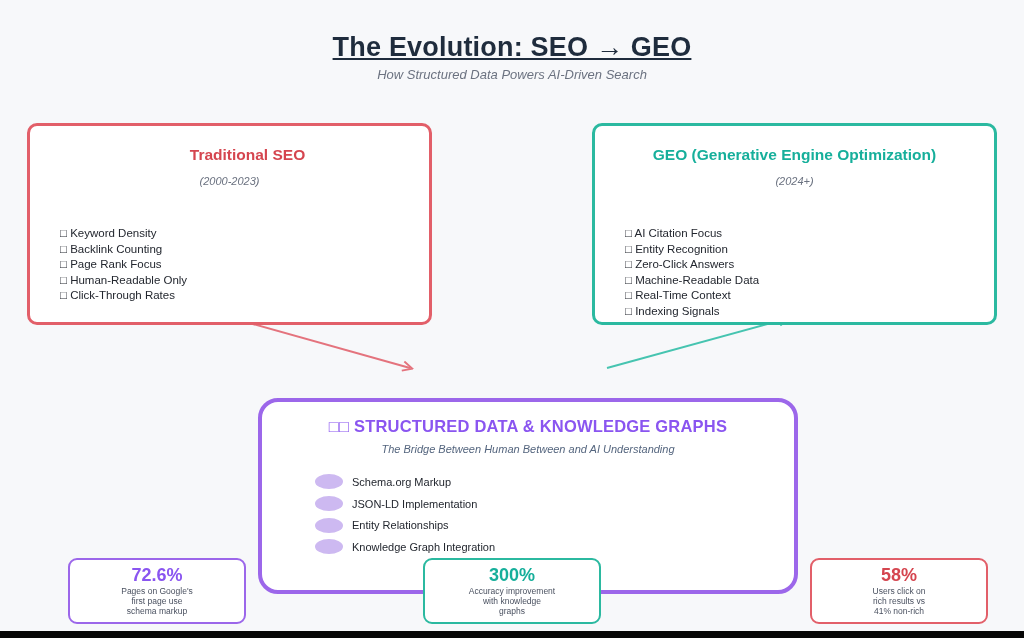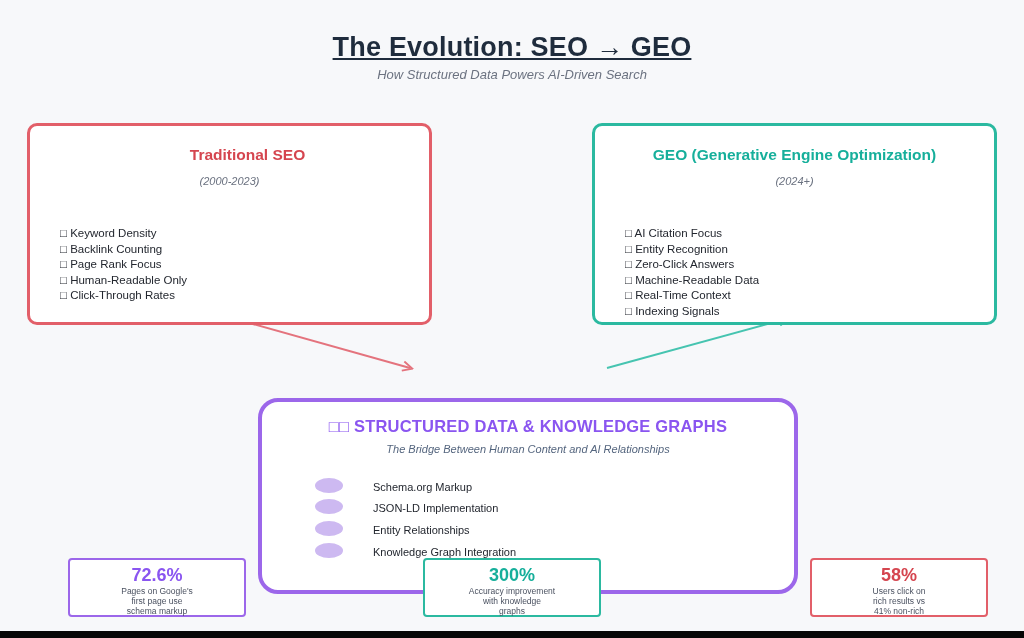--- a/index.html
+++ b/index.html
@@ -95,43 +95,42 @@
     font-style: italic;
     color: #54657e;
   }
   .bridge-list {
     position: absolute;
     top: 69px; left: 53px; right: 20px;
     list-style: none;
   }
   .bridge-list li {
     display: flex;
-    align-items: flex-end;
+    align-items: center;
     height: 21.7px;
-    gap: 21px;
   }
   .pill {
     display: inline-block;
     width: 28px; height: 15px;
     background: #cdb9f1;
     border-radius: 50%;
     margin-right: 9px;
     flex: 0 0 auto;
   }
   .bridge-label {
     font-size: 11px;
     color: #23272f;
     white-space: nowrap;
   }
   .stat {
     position: absolute;
     top: 558px;
-    width: 178px; height: 59px;
+    width: 178px; height: 66px;
     background: #ffffff;
-    border-radius: 4px;
+    border-radius: 9px;
     text-align: center;
   }
   .stat-purple { left: 68px;  border: 2px solid #9c67ea; }
   .stat-teal   { left: 423px; border: 2px solid #2bb9a0; }
   .stat-red    { left: 778px; border: 2px solid #e25f69; margin-left: 32px; }
   .stat-value {
     margin-top: 4px;
     font-size: 18px;
     font-weight: bold;
     line-height: 22px;
@@ -199,21 +198,21 @@
         <li>□ Entity Recognition</li>
         <li>□ Zero-Click Answers</li>
         <li>□ Machine-Readable Data</li>
         <li>□ Real-Time Context</li>
         <li>□ Indexing Signals</li>
       </ul>
   </section>
 
   <section class="box box-bridge">
     <div class="bridge-title">□□ STRUCTURED DATA &amp; KNOWLEDGE GRAPHS</div>
-    <div class="bridge-subtitle">The Bridge Between Human Content and AI Relationships</div>
+    <div class="bridge-subtitle">The Bridge Between Human Between and AI Understanding</div>
     <ul class="bridge-list">
         <li>
         <span class="pill"></span>
         <span class="bridge-label">Schema.org Markup</span>
       </li>
         <li>
         <span class="pill"></span>
         <span class="bridge-label">JSON-LD Implementation</span>
       </li>
         <li>

